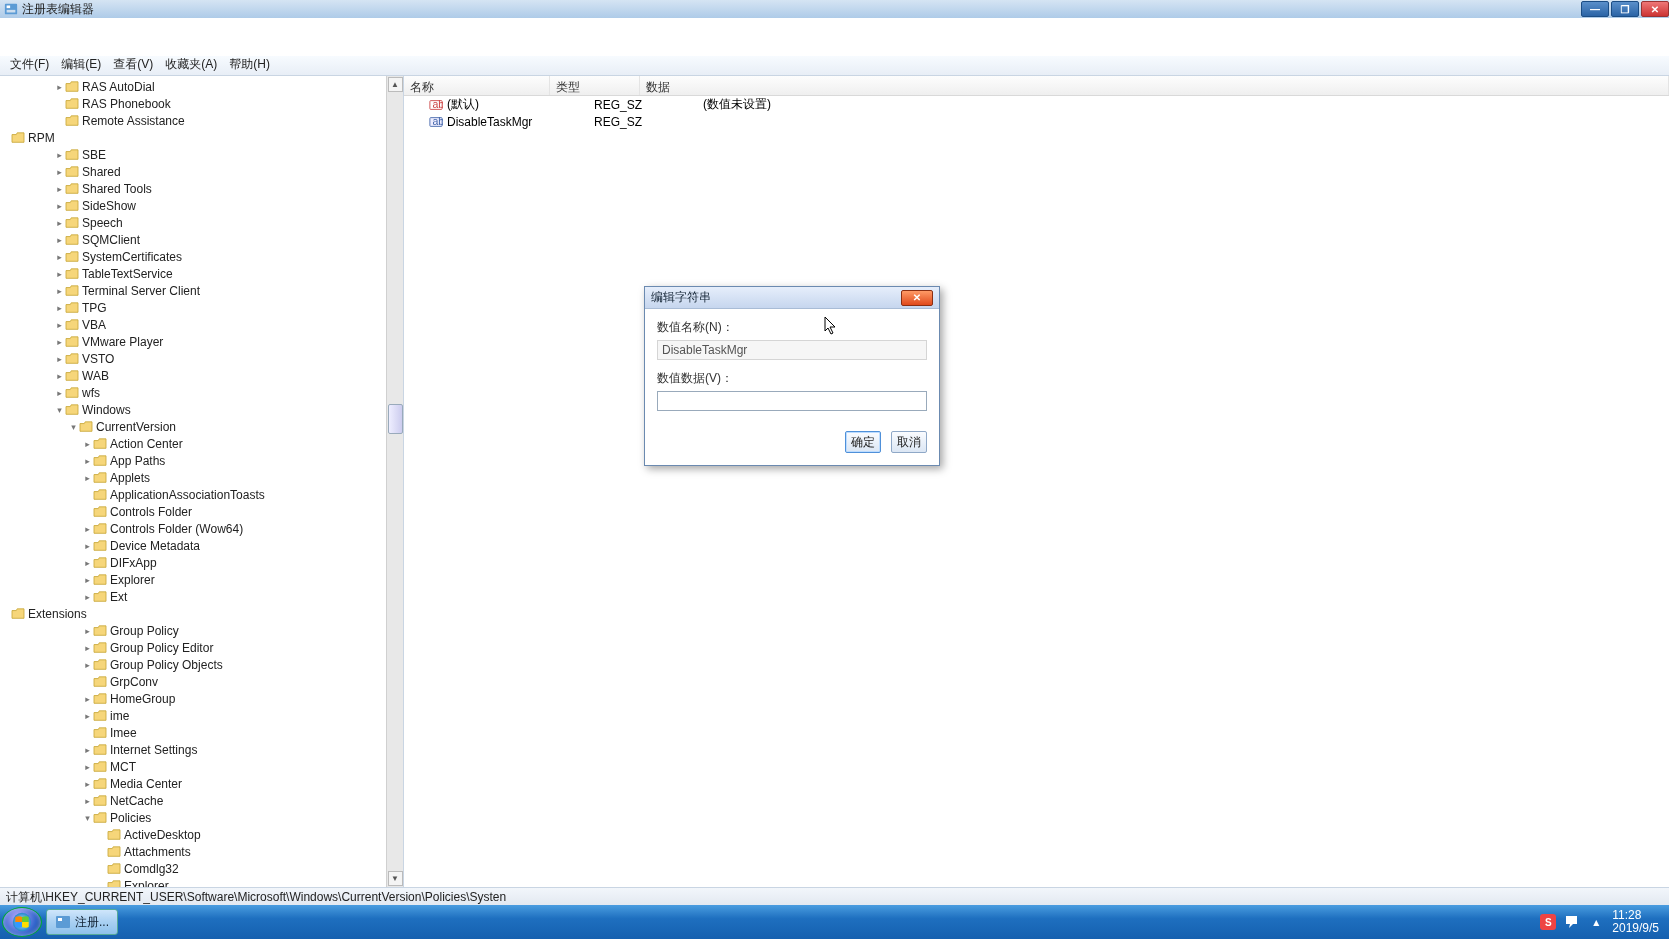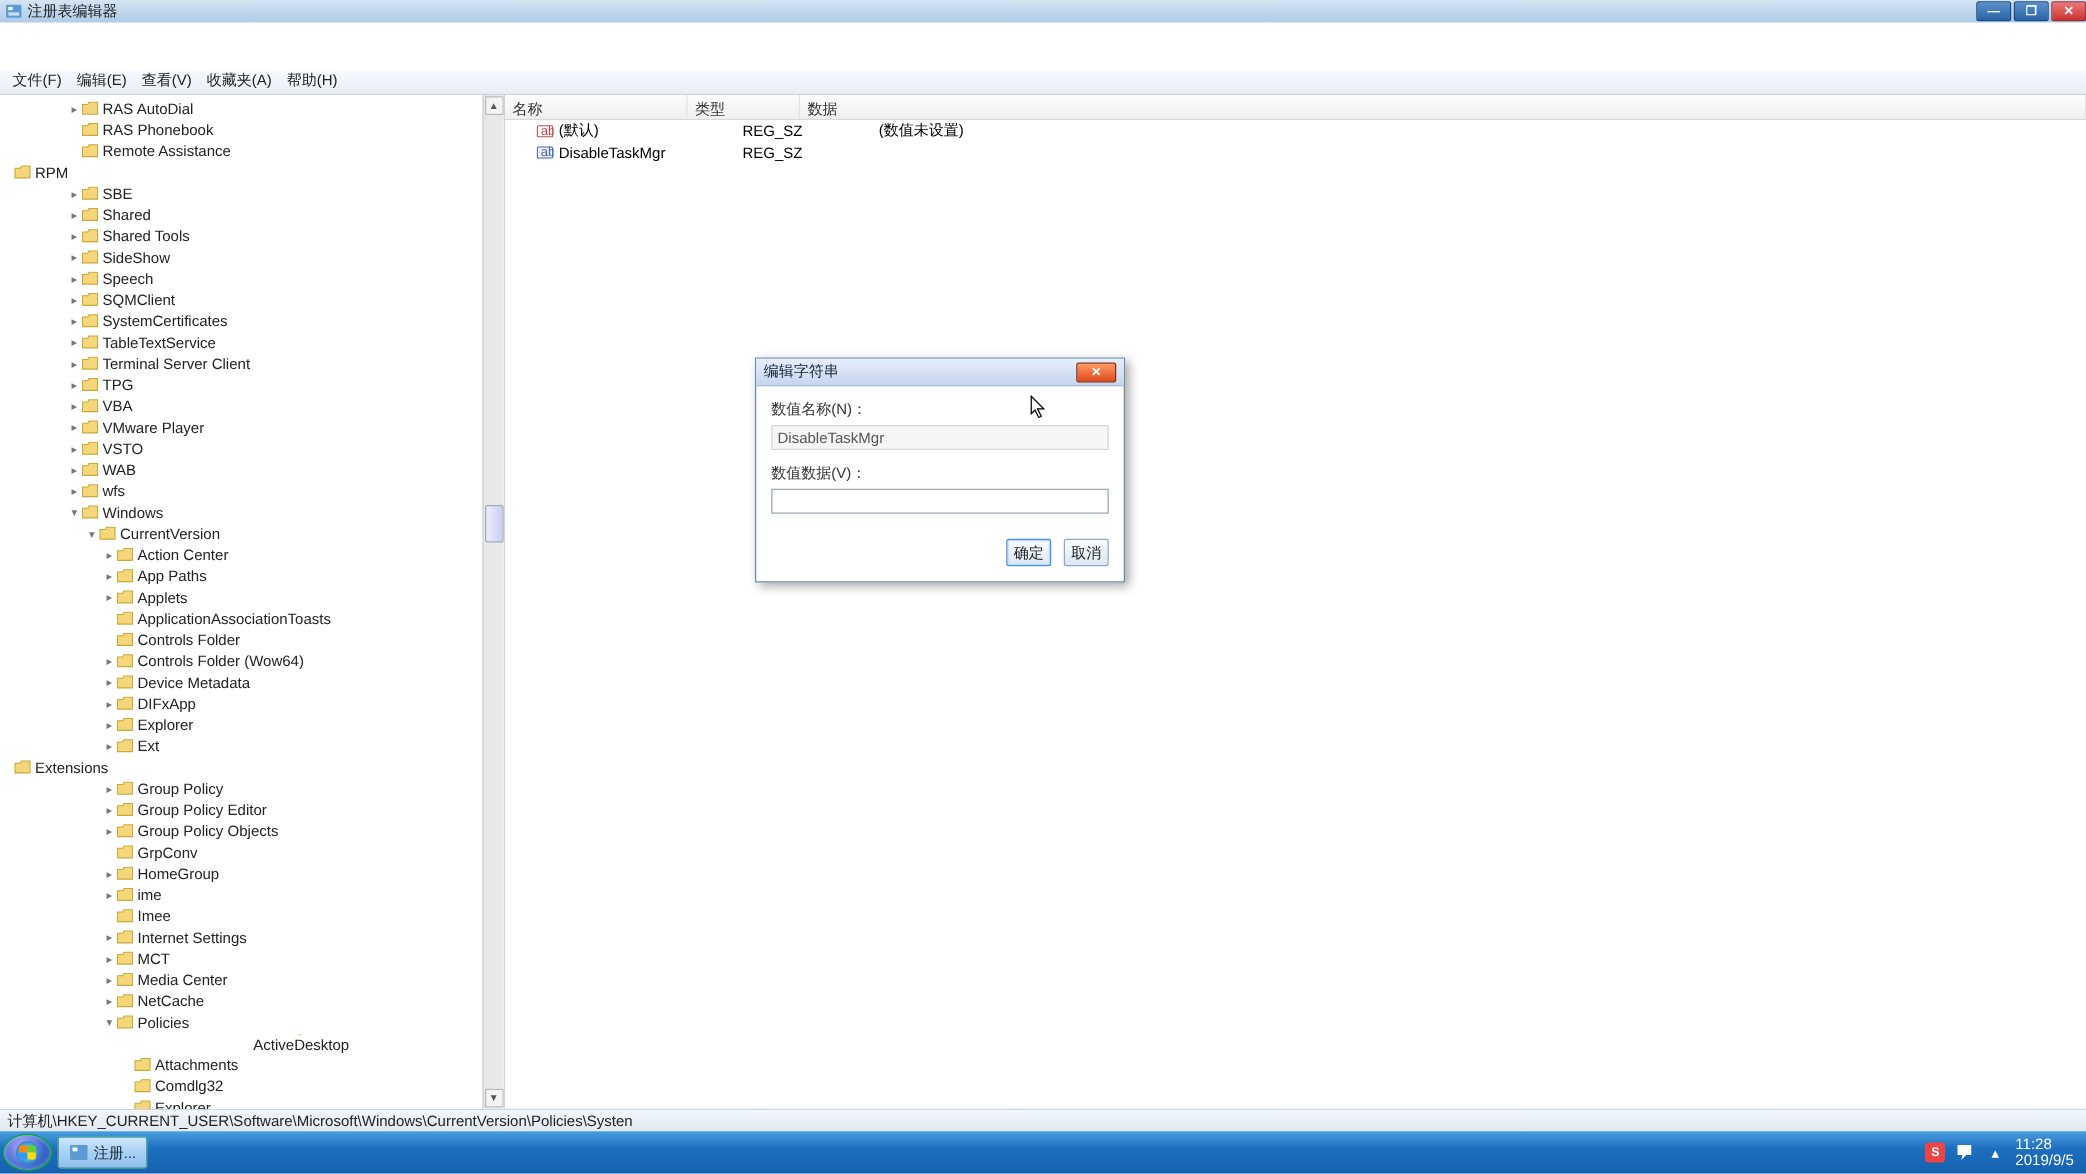--- a/index.html
+++ b/index.html
@@ -44,21 +44,21 @@
 .taskbar { height: 34px; background: linear-gradient(to bottom,#4a9de0,#1e6fbf 40%,#1560af); display:flex; align-items:center; padding:0 2px; }
 .startorb { width:40px; height:30px; border-radius:50%; background: radial-gradient(circle at 40% 35%, #baf, #36c 60%, #148); border:1px solid #0a3; box-shadow: inset 0 0 4px #fff8; display:flex; align-items:center; justify-content:center; cursor:pointer; }
 .startorb svg { width:20px; height:20px; }
 .taskbtn { height:26px; padding:0 8px; margin-left:4px; background: linear-gradient(to bottom,#cfe6fb,#a9d0f2 50%,#8ec1eb); border:1px solid #5a9; border-radius:3px; display:flex; align-items:center; color:#123; cursor:pointer; }
 .taskbtn .ic { width:16px; height:16px; margin-right:4px; }
 .tray { margin-left:auto; display:flex; align-items:center; color:#fff; padding-right:8px; gap:8px; }
 .tray .ticon { width:16px; height:16px; display:inline-flex; align-items:center; justify-content:center; }
 .clock { text-align:left; line-height:1.1; font-size:11px; }
 
 .dialog-backdrop { position:absolute; inset:0; pointer-events:none; }
-.dialog { position:absolute; left:604px; top:286px; width:296px; background:#fff; border:1px solid #6b8ab0; box-shadow: 3px 3px 8px rgba(0,0,0,.35); pointer-events:auto; }
+.dialog { position:absolute; left:644px; top:286px; width:296px; background:#fff; border:1px solid #6b8ab0; box-shadow: 3px 3px 8px rgba(0,0,0,.35); pointer-events:auto; }
 .dtitle { height:22px; background: linear-gradient(to bottom,#e6eefb,#c6d6ee); display:flex; align-items:center; padding:0 6px; color:#123; border-bottom:1px solid #a9bcd6; }
 .dtitle .x { margin-left:auto; width:32px; height:16px; background: linear-gradient(to bottom,#ff9a66,#e0491b); border:1px solid #8a2e12; border-radius:2px; color:#fff; font-weight:bold; display:flex; align-items:center; justify-content:center; font-size:10px; cursor:pointer; }
 .dbody { padding:10px 12px 12px 12px; color:#333; }
 .dbody label { display:block; margin-bottom:4px; }
 .dbody .ro { background:#f6f6f6; border:1px solid #d5d5d5; padding:2px 4px; width:100%; color:#555; margin-bottom:10px; }
 .dbody input[type=text] { width:100%; border:1px solid #9ab; padding:2px 4px; height:20px; }
 .dbtns { display:flex; justify-content:flex-end; gap:10px; padding:8px 12px 12px; }
 .dbtns button { width:36px; height:22px; background: linear-gradient(to bottom,#fafcff,#dbe6f4); border:1px solid #8fa8c7; border-radius:2px; color:#222; cursor:pointer; }
 .dbtns button.primary { border-color:#4f90d9; box-shadow:0 0 0 1px #bcdcff inset; }
 
@@ -395,21 +395,21 @@
               </svg>
               <span class="lbl">NetCache</span>
             </div>
             <div class="node" style="padding-left: 82px;">
               <span class="tw">▾</span>
               <svg class="fld" viewBox="0 0 16 14">
                 <path d="M1 3 L6 3 L7 1 L15 1 L15 12 L1 12 Z" fill="#f6d67a" stroke="#c9a93a"></path>
               </svg>
               <span class="lbl">Policies</span>
             </div>
-            <div class="node" style="padding-left: 96px; flex-direction: column;">
+            <div class="node" style="padding-left: 96px;">
               <span class="tw"></span>
               <svg class="fld" viewBox="0 0 16 14">
                 <path d="M1 3 L6 3 L7 1 L15 1 L15 12 L1 12 Z" fill="#f6d67a" stroke="#c9a93a"></path>
               </svg>
               <span class="lbl">ActiveDesktop</span>
             </div>
             <div class="node" style="padding-left: 96px;">
               <span class="tw"></span>
               <svg class="fld" viewBox="0 0 16 14">
                 <path d="M1 3 L6 3 L7 1 L15 1 L15 12 L1 12 Z" fill="#f6d67a" stroke="#c9a93a"></path>

